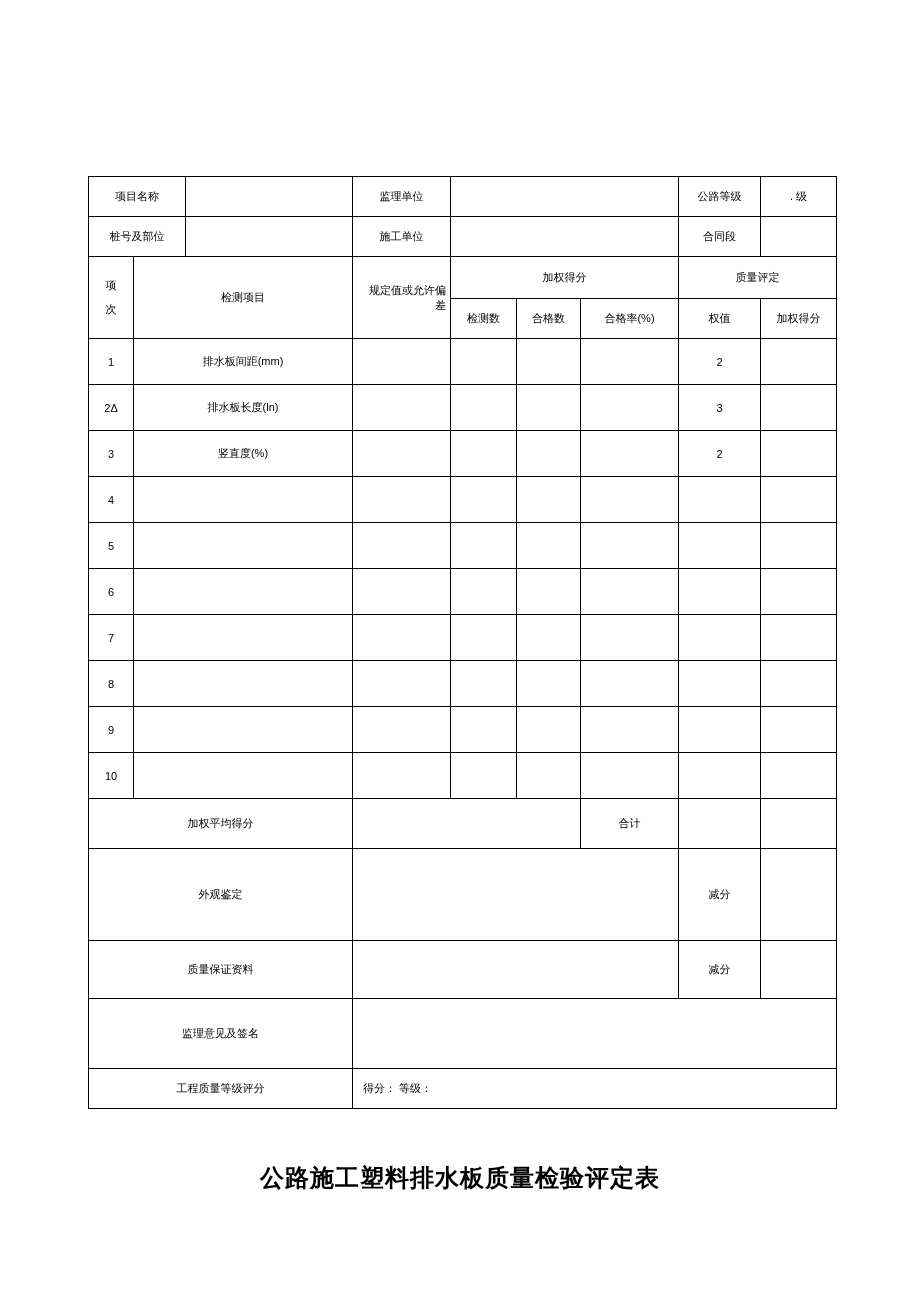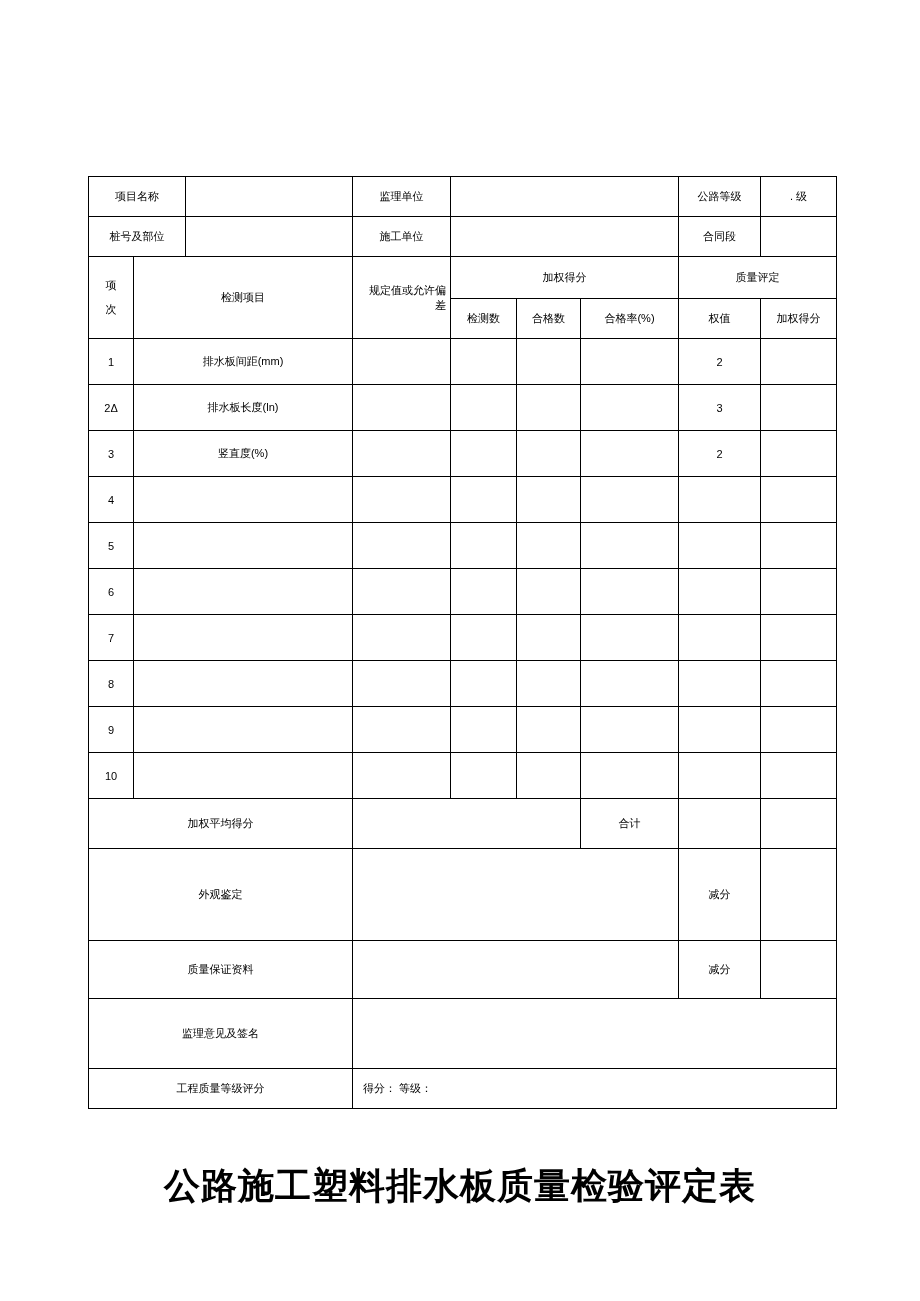--- a/index.html
+++ b/index.html
@@ -36,21 +36,21 @@
   tr.h-sup   td { height: 70px; }
   tr.h-grade td { height: 40px; }
 
   .stack { display: inline-block; width: 1.15em; word-break: break-all; line-height: 2.1; }
   .grade-cell { text-align: left; padding-left: 10px; }
   .gap-label { }
 
   .doc-title {
     position: absolute; top: 1162px; left: 0; width: 100%;
     text-align: center;
-    font-size: 36px; font-weight: bold; letter-spacing: 1px;
+    font-size: 24px; font-weight: bold; letter-spacing: 1px;
     font-family: "Liberation Sans", "DejaVu Sans", sans-serif;
   }
 </style>
 </head>
 <body>
 
 <div class="page">
 
   <table class="form-table">
     <colgroup>

